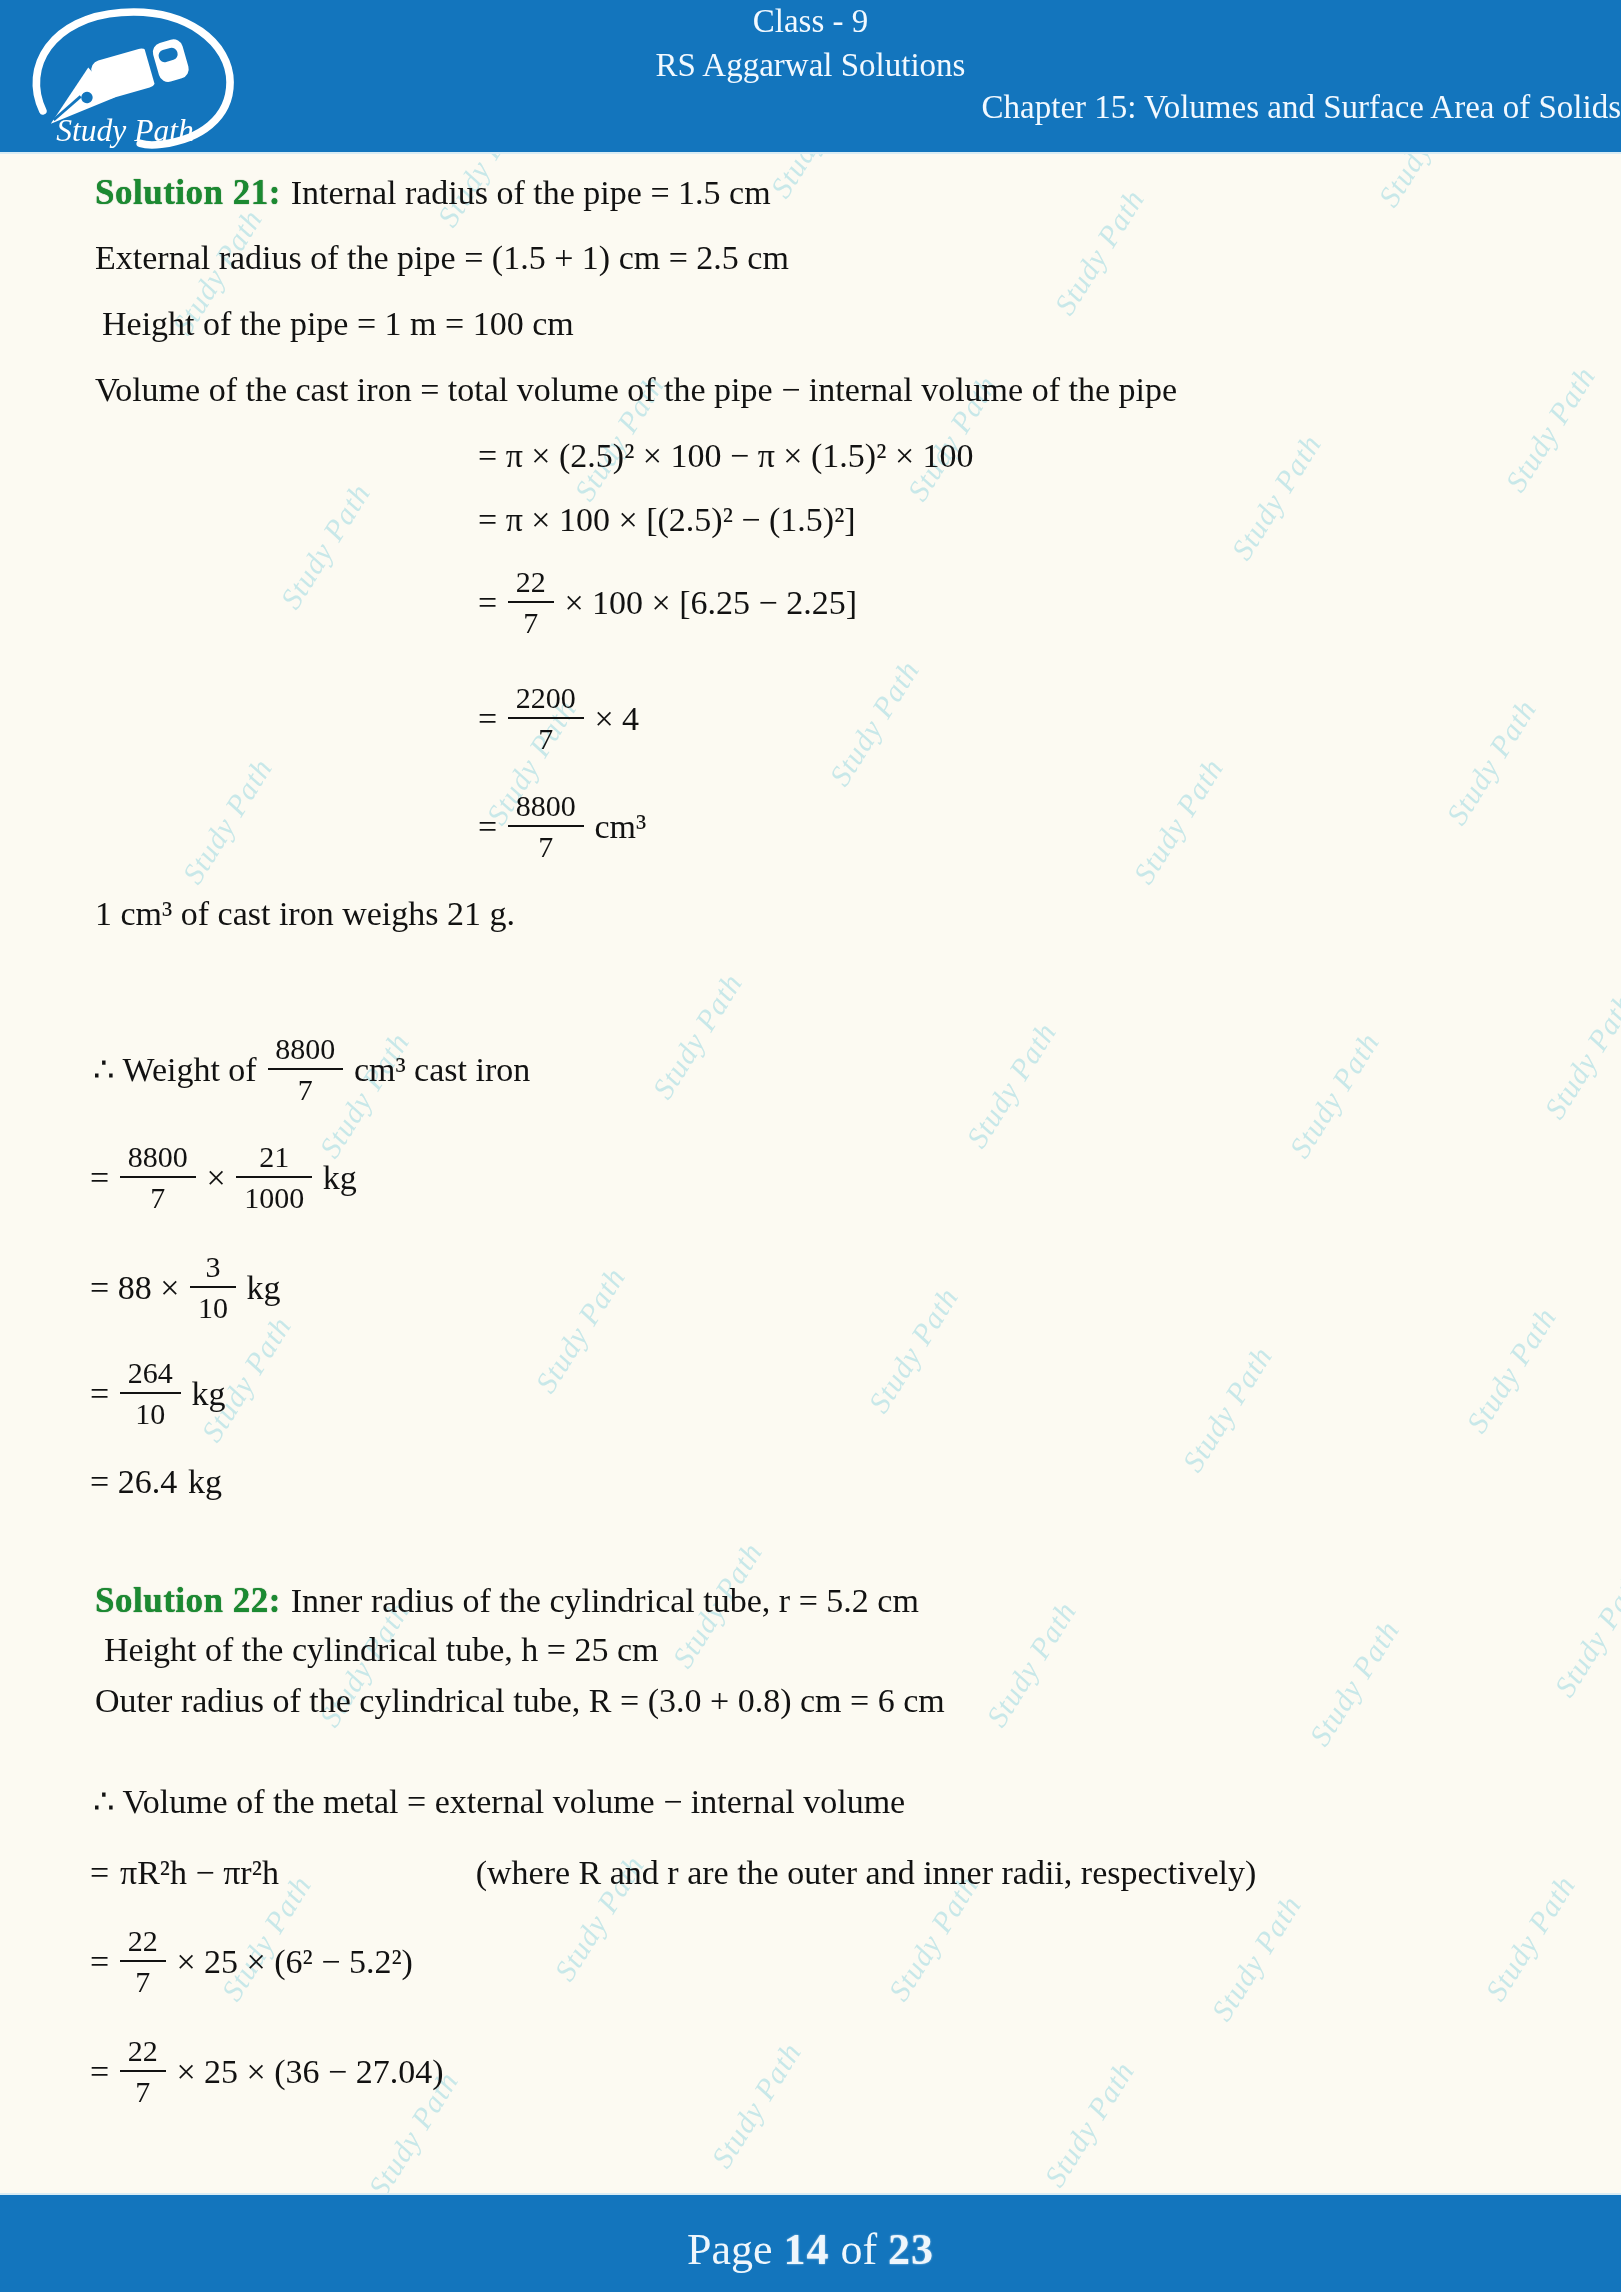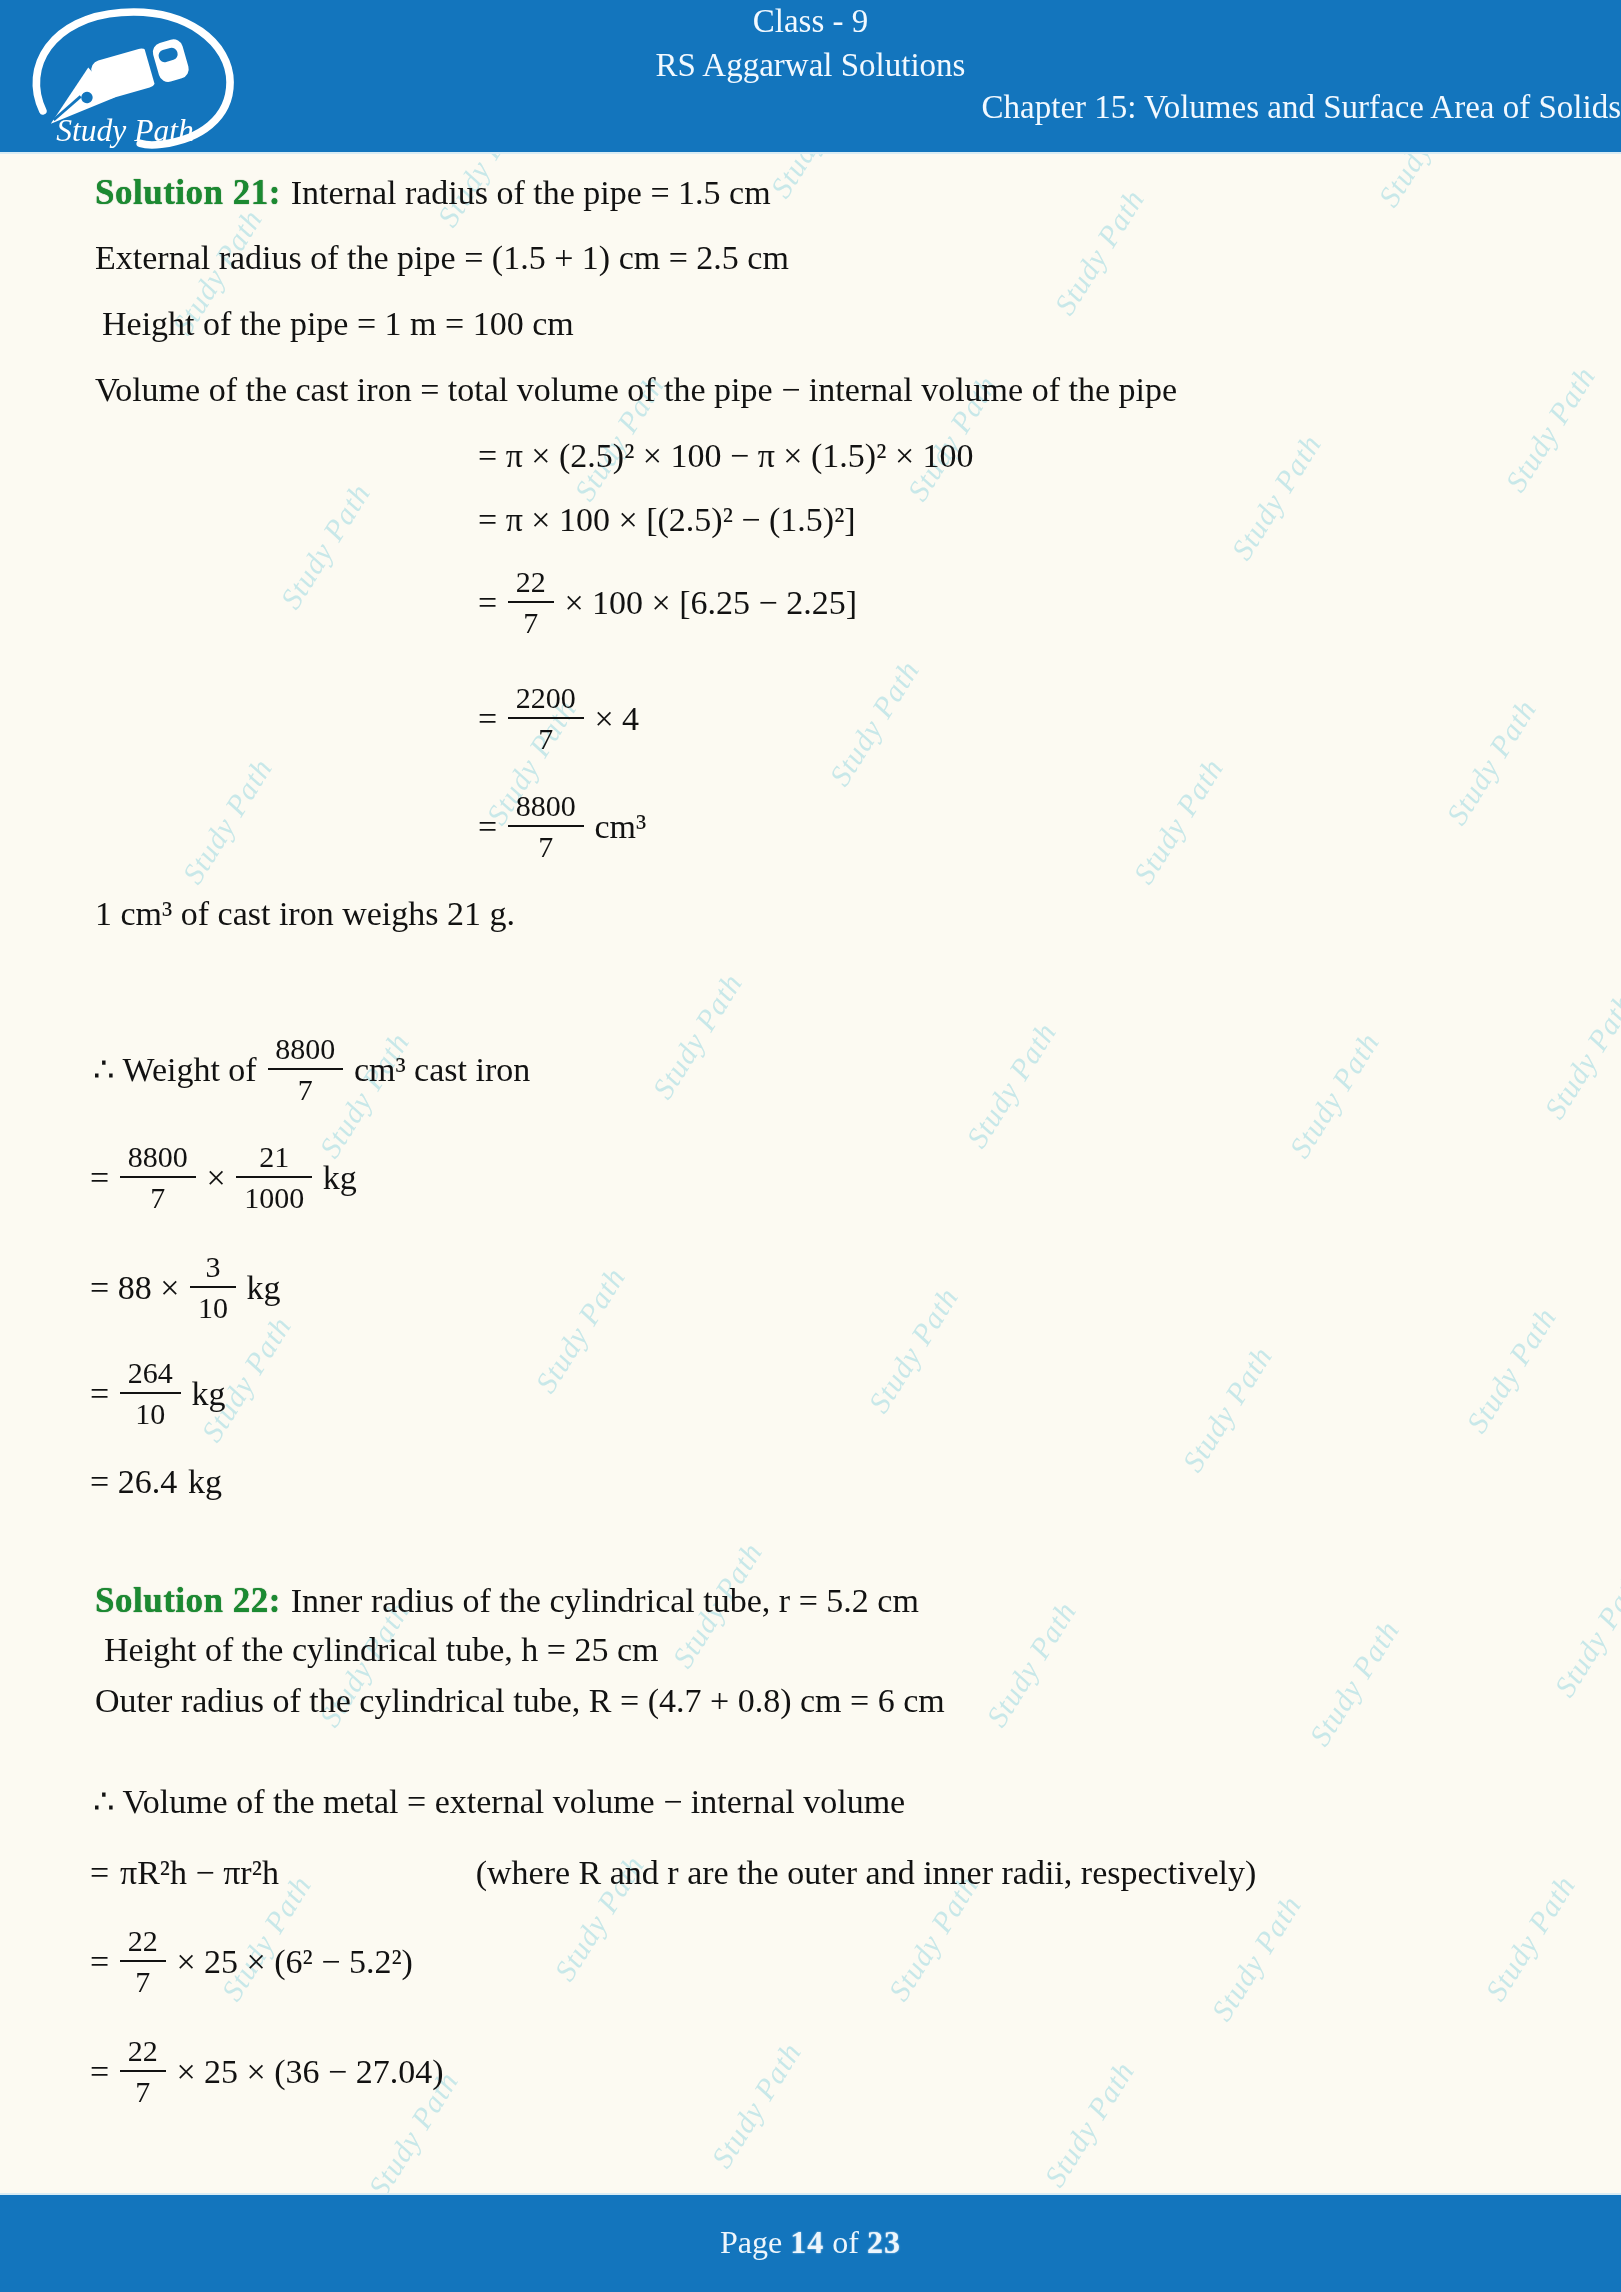--- a/index.html
+++ b/index.html
@@ -43,21 +43,21 @@
   .hdr-line.l2{top:46px;}
   .hdr-line.l3{top:88px;text-align:right;}
   .logo{position:absolute;left:9.8px;top:2px;z-index:3;}
   .ftr{
     position:absolute;left:0;top:2193px;width:100%;height:100px;
     background:#1375BD;z-index:2;
     border-top:2.9px solid #d9ecf4;
   }
   .pageinfo{
     position:absolute;top:29px;width:100%;text-align:center;
-    color:#eef6fc;font-size:32px;white-space:nowrap;
+    color:#eef6fc;font-size:44px;white-space:nowrap;
   }
   .pgnum{font-weight:bold;letter-spacing:1px;text-shadow:0 0 2px rgba(255,255,255,.7);}
   
   .line{
     position:absolute;z-index:2;
     font-size:34px;line-height:47px;white-space:nowrap;
   }
   .eq{display:flex;align-items:center;gap:10.8px;}
   .sol-label{
     font-weight:bold;color:#1B8A31;margin-right:9.8px;font-size:35px;
@@ -219,21 +219,21 @@
     <span class="it">kg</span>
   </div>
 
   <div class="line" style="top:1577px;left:95px">
     <span class="sol-label">Solution 22:</span><span>Inner radius of the cylindrical tube, </span><span class="it">r</span><span> = 5.2 cm</span>
   </div>
   <div class="line" style="top:1626px;left:104px">
     <span>Height of the cylindrical tube, </span><span class="it">h</span><span> = 25 cm</span>
   </div>
   <div class="line" style="top:1677px;left:95px">
-    <span>Outer radius of the cylindrical tube, </span><span class="it">R</span><span> = (4.7 + 0.8) cm = 6 cm</span>
+    <span>Outer radius of the cylindrical tube, </span><span class="it">R</span><span> = (3.0 + 0.8) cm = 6 cm</span>
   </div>
   <div class="line" style="top:1778px;left:93px">∴ Volume of the metal = external volume − internal volume</div>
 
   <div class="line eq" style="top:1849px;left:90px">
     <span>=</span>
     <span class="it">πR²h − πr²h</span>
     <span class="eqnote">(where R and r are the outer and inner radii, respectively)</span>
   </div>
 
   <div class="line eq" style="top:1921px;left:90px">

